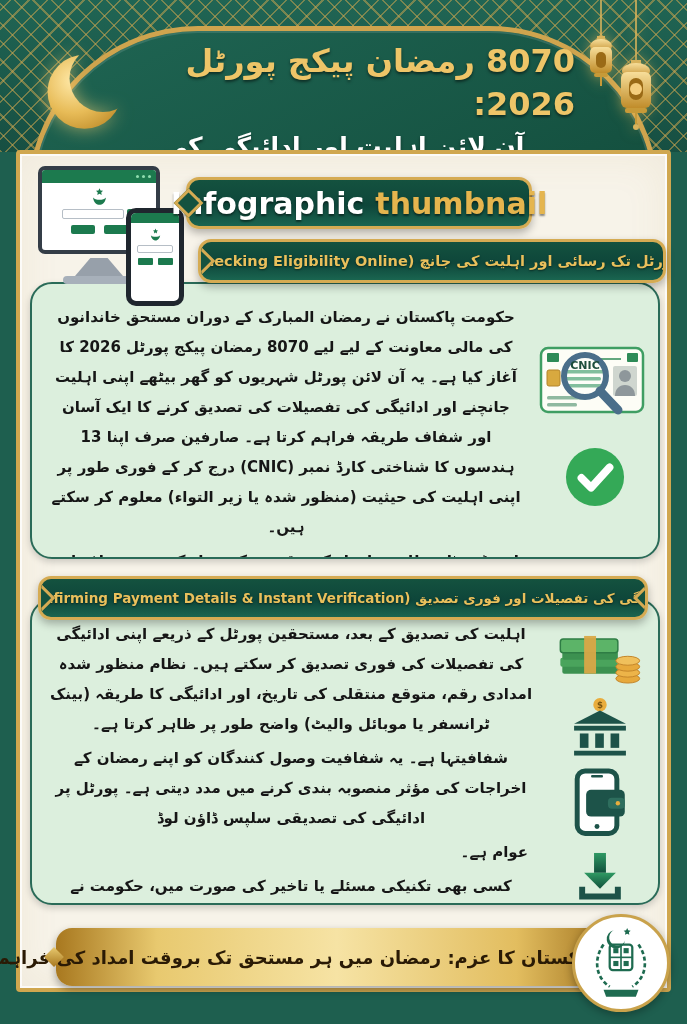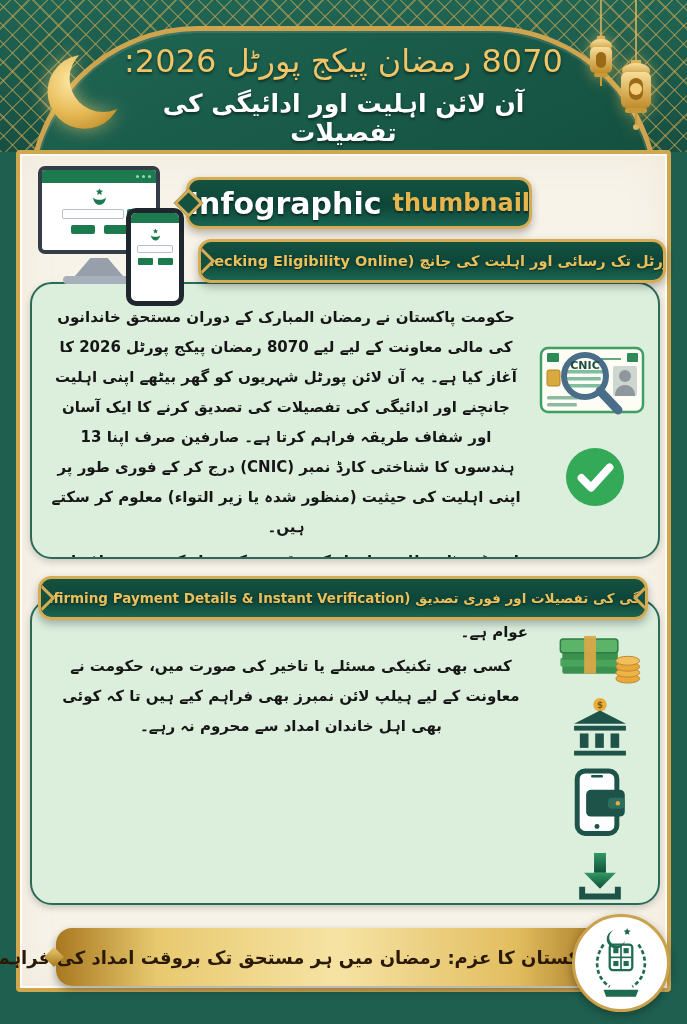--- a/index.html
+++ b/index.html
@@ -21,21 +21,21 @@
     position:absolute;left:28px;right:28px;top:26px;height:210px;
     background:linear-gradient(155deg,#1f6553 0%,#14503f 85%);
     border:5px solid #cfa44e;border-radius:170px 170px 0 0;
     box-shadow:0 0 0 2px rgba(255,255,255,.12) inset;
   }
   .crescent{position:absolute;left:44px;top:46px;width:88px;height:88px;
     filter:drop-shadow(0 0 9px rgba(255,214,120,.6));}
   .lanterns{position:absolute;right:22px;top:0;width:92px;height:150px;
     filter:drop-shadow(0 0 7px rgba(255,196,90,.55));}
   .hdr-titles{position:absolute;left:112px;right:112px;top:40px;text-align:center;direction:rtl;}
-  .t1{font-size:32px;font-weight:normal;color:#eec568;text-shadow:0 2px 3px rgba(0,0,0,.5);line-height:1.35;}
+  .t1{font-size:32px;font-weight:bold;color:#eec568;text-shadow:0 2px 3px rgba(0,0,0,.5);line-height:1.35;text-align:right;}
   .t2{font-size:25px;font-weight:bold;color:#ffffff;text-shadow:0 2px 3px rgba(0,0,0,.5);margin-top:6px;}
   
   .frame{
     position:absolute;left:16px;right:16px;top:150px;bottom:32px;
     background:#f7f3e9;border:4px solid #d0a74f;border-radius:4px;
     box-shadow:inset 0 0 0 2px rgba(255,255,255,.75), inset 0 0 40px rgba(176,143,74,.10);
   }
   
   .devices{position:absolute;left:38px;top:166px;width:160px;height:142px;z-index:5;}
   .monitor{position:absolute;left:0;top:0;width:122px;height:88px;background:#fff;
@@ -70,21 +70,21 @@
     transform:translateY(-50%) rotate(45deg);
     background:#14523f;border:3px solid #d5ab53;
   }
   .banner.sec2::after{
     content:"";position:absolute;right:-11px;top:50%;width:13px;height:13px;
     transform:translateY(-50%) rotate(45deg);
     background:#14523f;border:3px solid #d5ab53;
   }
   .thumb{left:186px;top:177px;width:346px;height:52px;gap:11px;}
   .thumb .w{font-size:30px;font-weight:bold;color:#ffffff;text-shadow:0 2px 2px rgba(0,0,0,.45);}
-  .thumb .g{font-size:24px;font-weight:bold;color:#e5b54e;text-shadow:0 2px 2px rgba(0,0,0,.45);}
+  .thumb .g{font-size:30px;font-weight:bold;color:#e5b54e;text-shadow:0 2px 2px rgba(0,0,0,.45);}
   .sec{color:#e9c05c;font-weight:bold;direction:rtl;white-space:nowrap;overflow:hidden;text-shadow:0 1px 2px rgba(0,0,0,.5);}
   .sec1{left:198px;top:239px;width:468px;height:44px;font-size:14.5px;}
   .sec2{left:38px;top:576px;width:610px;height:44px;font-size:13.5px;}
   
   .card{
     position:absolute;background:#dcefdd;border:2px solid #2a6b58;border-radius:22px;
     box-shadow:0 3px 7px rgba(0,0,0,.18);z-index:4;display:flex;overflow:hidden;
   }
   .card1{left:30px;top:282px;width:630px;height:277px;}
   .card2{left:30px;top:599px;width:630px;height:306px;}
@@ -241,20 +241,22 @@
         <path d="M18 33 L28 43 L47 22" stroke="#ffffff" stroke-width="8" fill="none" stroke-linecap="round" stroke-linejoin="round"></path>
       </svg>
     </div>
   </div>
 
   <div class="banner sec sec2">
     <span>ادائیگی کی تفصیلات اور فوری تصدیق (Confirming Payment Details &amp; Instant Verification)</span>
   </div>
   <div class="card card2">
     <div class="card-txt">
+      <p>اہلیت کی تصدیق کے بعد، مستحقین پورٹل کے ذریعے اپنی ادائیگی کی تفصیلات کی فوری تصدیق کر سکتے ہیں۔ نظام منظور شدہ امدادی رقم، متوقع منتقلی کی تاریخ، اور ادائیگی کا طریقہ (بینک ٹرانسفر یا موبائل والیٹ) واضح طور پر ظاہر کرتا ہے۔</p>
+      <p>شفافیتہا ہے۔ یہ شفافیت وصول کنندگان کو اپنے رمضان کے اخراجات کی مؤثر منصوبہ بندی کرنے میں مدد دیتی ہے۔ پورٹل پر ادائیگی کی تصدیقی سلپس ڈاؤن لوڈ</p>
       <div class="split-line">
         <span>عوام ہے۔</span>
       </div>
       <p>کسی بھی تکنیکی مسئلے یا تاخیر کی صورت میں، حکومت نے معاونت کے لیے ہیلپ لائن نمبرز بھی فراہم کیے ہیں تا کہ کوئی بھی اہل خاندان امداد سے محروم نہ رہے۔</p>
     </div>
     <div class="card-icons">
       <svg width="84" height="54" viewBox="0 0 84 54">
         <rect x="4" y="34" width="56" height="9" rx="2" fill="#3c9150"></rect>
         <rect x="2" y="27" width="58" height="9" rx="2" fill="#4aa45c"></rect>
         <rect x="4" y="20" width="56" height="9" rx="2" fill="#3c9150"></rect>

